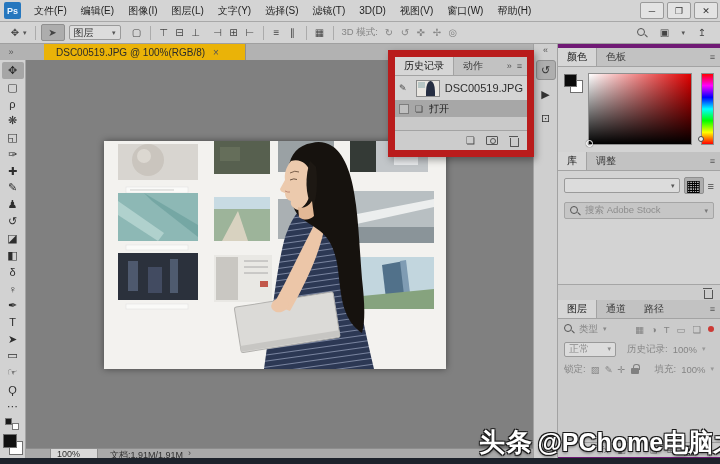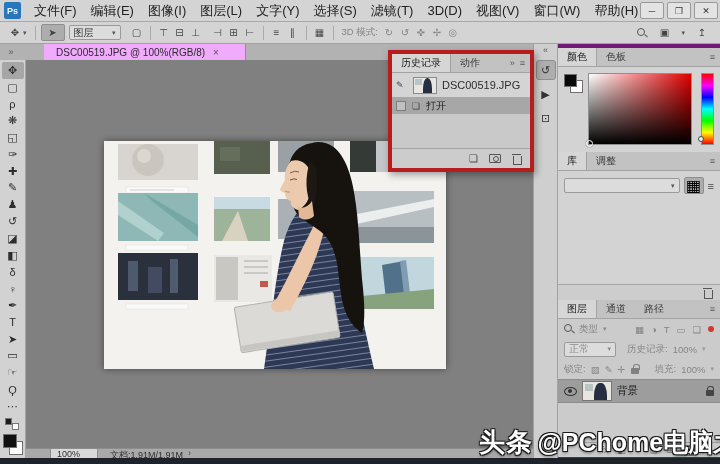--- a/index.html
+++ b/index.html
@@ -3,49 +3,49 @@
 <meta charset="utf-8">
 <style>
   html,body{margin:0;padding:0;background:#1d222b;}
   *{box-sizing:border-box;font-family:"Liberation Sans","DejaVu Sans",sans-serif;}
   .app{position:relative;width:720px;height:464px;overflow:hidden;background:#1d222b;}
   .abs{position:absolute;}
   
   .titlebar{left:0;top:0;width:720px;height:22px;background:#d4d4d4;border-bottom:1px solid #a8a8a8;display:flex;align-items:center;}
   .pslogo{width:17px;height:17px;margin:0 6px 0 4px;background:#2677be;color:#eaf4ff;font-size:9px;font-weight:bold;display:flex;align-items:center;justify-content:center;border-radius:2px;}
   .menu{display:flex;align-items:center;height:100%;}
-  .menu-item{font-size:13px;color:#222;padding:0 7px;line-height:21px;}
+  .menu-item{font-size:10px;color:#222;padding:0 7px;line-height:21px;}
   .winctl{position:absolute;right:2px;top:2px;display:flex;gap:3px;}
   .winbtn{width:24px;height:17px;background:#e3e3e3;border:1px solid #9a9a9a;font-size:9px;color:#333;display:flex;align-items:center;justify-content:center;border-radius:2px;}
   .optionsbar{left:0;top:22px;width:720px;height:22px;background:#d4d4d4;border-bottom:1px solid #a0a0a0;display:flex;align-items:center;font-size:10px;color:#333;padding:0 4px;}
   .vsep{width:1px;height:14px;background:#ababab;margin:0 5px;flex:0 0 auto;}
   .opt-ic{width:16px;text-align:center;font-size:10px;color:#444;flex:0 0 auto;}
   .opt-btn{height:17px;display:flex;align-items:center;padding:0 3px;border-radius:2px;flex:0 0 auto;}
   .pressed{background:#adadad;border:1px solid #8f8f8f;}
   .dd{background:#dcdcdc;border:1px solid #9a9a9a;border-radius:2px;display:flex;align-items:center;justify-content:space-between;padding:0 4px;font-size:10px;color:#333;height:15px;}
   .tabbar{left:0;top:44px;width:533px;height:16px;background:#b2b2b2;display:flex;align-items:stretch;}
-  .doc-tab{margin-left:22px;width:202px;background:#f0abfc;border-right:1px solid #8f8f8f;display:flex;align-items:center;font-size:10px;color:#2b2b2b;padding:0 6px 0 12px;}
+  .doc-tab{margin-left:22px;width:202px;background:#eab308;border-right:1px solid #8f8f8f;display:flex;align-items:center;font-size:10px;color:#2b2b2b;padding:0 6px 0 12px;}
   .doc-tab .x{margin-left:8px;color:#555;font-size:10px;}
   
   .toolbar{left:0;top:60px;width:26px;height:398px;background:#d2d2d2;border-right:1px solid #a5a5a5;display:flex;flex-direction:column;align-items:center;padding-top:2px;}
   .tool{width:22px;height:16.8px;display:flex;align-items:center;justify-content:center;font-size:11px;color:#2e2e2e;border-radius:2px;}
   .tool.sel{background:#a6a6a6;}
   .swapmini{position:relative;width:20px;height:13px;margin-top:3px;}
   .swapmini .b{position:absolute;left:2px;top:0;width:7px;height:7px;background:#1b1b1b;border:1px solid #777;}
   .swapmini .w{position:absolute;left:9px;top:5px;width:7px;height:7px;background:#fff;border:1px solid #777;}
   .swatchbig{position:relative;width:24px;height:24px;margin-top:2px;}
   .swatchbig .w{position:absolute;left:8px;top:8px;width:14px;height:14px;background:#fff;border:1px solid #6f6f6f;}
   .swatchbig .b{position:absolute;left:2px;top:1px;width:14px;height:14px;background:#111;border:1px solid #6f6f6f;}
   
   .canvas{left:26px;top:60px;width:507px;height:388px;background:#808080;overflow:hidden;}
   .photo{position:absolute;left:78px;top:81px;width:342px;height:228px;background:#f3f2ef;box-shadow:0 0 7px rgba(0,0,0,.45);}
   .statusbar{left:26px;top:448px;width:507px;height:10px;background:#a9a9a9;border-top:1px solid #8d8d8d;font-size:9px;color:#2f2f2f;}
   .zoombox{position:absolute;left:24px;top:-1px;width:48px;height:11px;background:#d9d9d9;border:1px solid #8d8d8d;font-size:9px;display:flex;align-items:center;padding-left:6px;}
   
-  .history{left:388px;top:50px;width:146px;height:122px;background:#c9c9c9;border:4px solid #b91c1c;box-shadow:2px 3px 7px rgba(0,0,0,.35);z-index:30;}
+  .history{left:388px;top:50px;width:146px;height:107px;background:#c9c9c9;border:7px solid #b91c1c;box-shadow:2px 3px 7px rgba(0,0,0,.35);z-index:30;}
   .ph-head{height:19px;background:#c2c2c2;display:flex;align-items:stretch;border-bottom:1px solid #a3a3a3;}
   .ptab{font-size:10px;color:#3a3a3a;display:flex;align-items:center;padding:0 9px;}
   .ptab.on{background:#d6d6d6;color:#161616;border-right:1px solid #a3a3a3;}
   .ph-menu{margin-left:auto;display:flex;align-items:center;gap:5px;padding-right:5px;font-size:9px;color:#555;}
   .h-row1{height:24px;background:#d4d4d4;display:flex;align-items:center;padding:0 4px;gap:5px;}
   .h-row2{height:17px;background:#a7a7a7;display:flex;align-items:center;padding:0 4px;gap:6px;}
   .h-foot{position:absolute;left:0;bottom:0;width:100%;height:20px;border-top:1px solid #a3a3a3;background:#cccccc;display:flex;align-items:center;justify-content:flex-end;gap:11px;padding-right:9px;}
   .mini-photo{background:#e9e6e1;position:relative;overflow:hidden;border:1px solid #8a8a8a;}
   .mini-photo::before{content:"";position:absolute;left:6%;top:12%;width:30%;height:36%;background:#b7c6c5;}
   .mini-photo::after{content:"";position:absolute;right:16%;top:6%;width:44%;height:100%;background:#262e42;border-radius:45% 45% 0 0/70% 70% 0 0;}
@@ -349,20 +349,25 @@
       </div>
       <div class="pbody" style="height:129px;">
         <div style="display:flex;align-items:center;gap:4px;padding:6px 6px 0 6px;">
           <span class="dd" style="flex:1;">
             <span></span>
             <span style="font-size:7px;color:#555;">▾</span>
           </span>
           <span class="opt-btn pressed" style="width:20px;justify-content:center;">▦</span>
           <span style="font-size:11px;color:#444;">≡</span>
         </div>
+        <div style="display:flex;align-items:center;gap:5px;margin:8px 6px 0 6px;height:17px;background:#c6c6c6;border:1px solid #a5a5a5;border-radius:2px;padding:0 5px;">
+          <span class="isearch"></span>
+          <span style="font-size:9.5px;color:#8d8d8d;flex:1;">搜索 Adobe Stock</span>
+          <span style="font-size:7px;color:#777;">▾</span>
+        </div>
         <div style="position:absolute;left:0;bottom:0;width:100%;height:16px;border-top:1px solid #a5a5a5;display:flex;align-items:center;justify-content:flex-end;padding-right:8px;background:#cdcdcd;">
           <span class="itrash"></span>
         </div>
       </div>
     </div>
 
     <div class="panel" style="height:157px;border-bottom:none;">
       <div class="ph-head">
         <span class="ptab on">图层</span>
         <span class="ptab">通道</span>
@@ -397,26 +402,20 @@
         <div class="lrow">
           <span class="gray">锁定:</span>
           <span class="gray">▨</span>
           <span class="gray">✎</span>
           <span class="gray">✛</span>
           <span class="ilock" style="opacity:.55;"></span>
           <span class="gray" style="margin-left:auto;">填充:</span>
           <span class="gray">100%</span>
           <span style="font-size:7px;color:#999;">▾</span>
         </div>
-        <div class="layer-row">
-          <span class="ieye"></span>
-          <span class="mini-photo" style="width:30px;height:20px;border-color:#777;"></span>
-          <span style="font-size:10.5px;color:#191919;">背景</span>
-          <span class="ilock" style="margin-left:auto;"></span>
-        </div>
         <div class="lay-foot">
           <span>∞</span>
           <span>fx</span>
           <span>◧</span>
           <span>◑</span>
           <span>❏</span>
           <span>⊞</span>
           <span class="itrash" style="opacity:.7;"></span>
         </div>
       </div>

